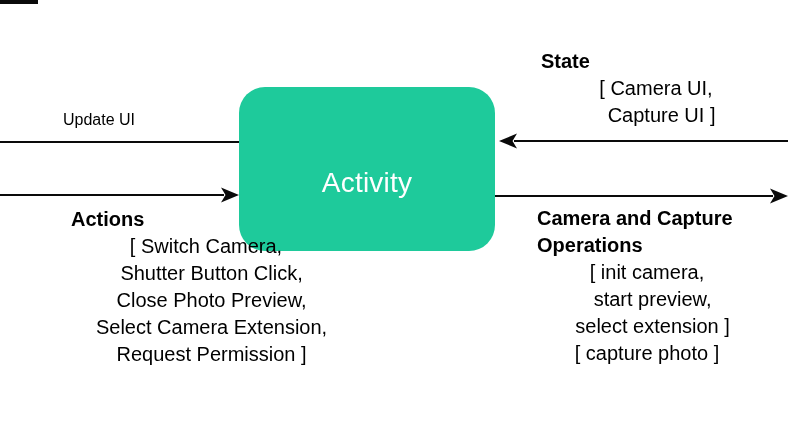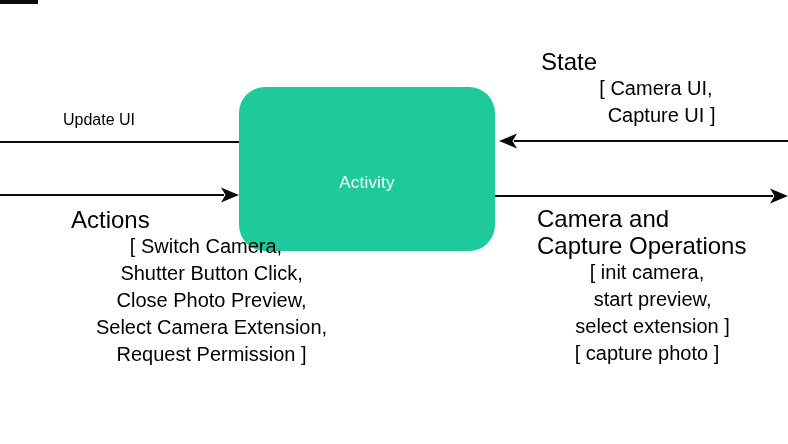--- a/index.html
+++ b/index.html
@@ -22,27 +22,27 @@
     left: 239px; top: 87px;
     width: 256px; height: 164px;
     background: #1ECA9B;
     border-radius: 26px;
     display: flex;
     align-items: center;
     justify-content: center;
   }
   .activity-box span {
     color: #ffffff;
-    font-size: 17px;
+    font-size: 28px;
     letter-spacing: 0.2px;
     margin-top: 28px;
   }
   .lbl-bold {
-    font-weight: 400;
-    font-size: 24px;
+    font-weight: 700;
+    font-size: 20px;
     line-height: 27px;
   }
   .single-label {
     position: absolute;
     font-weight: 400;
     font-size: 16px;
     line-height: 22px;
     white-space: nowrap;
   }
   .text-block {

